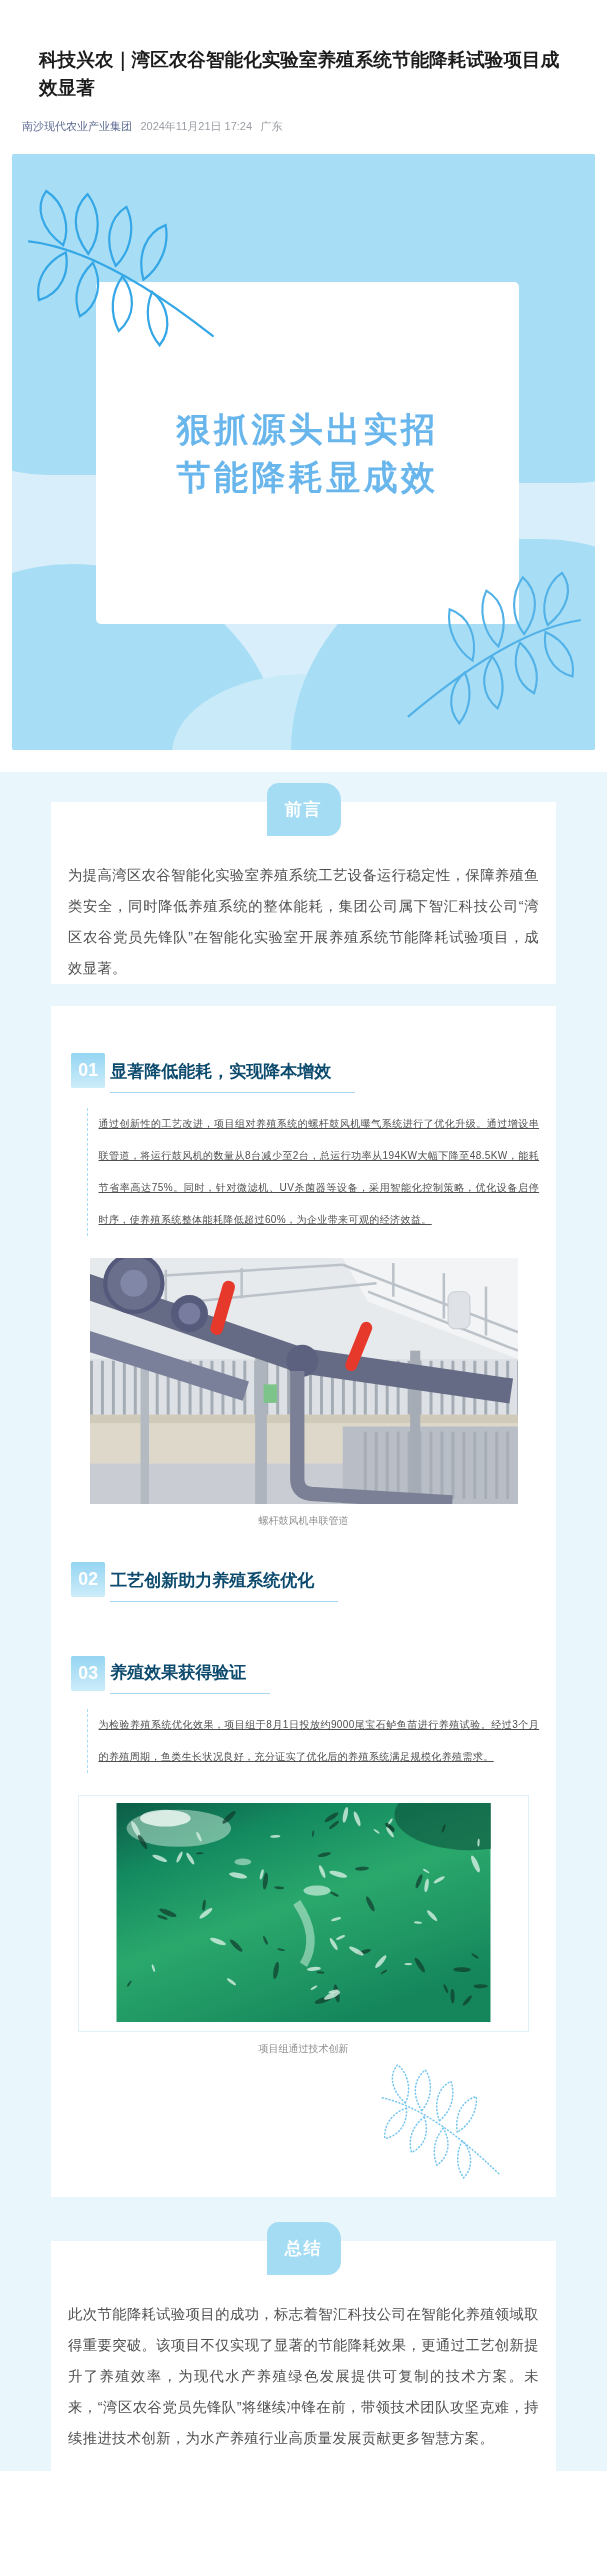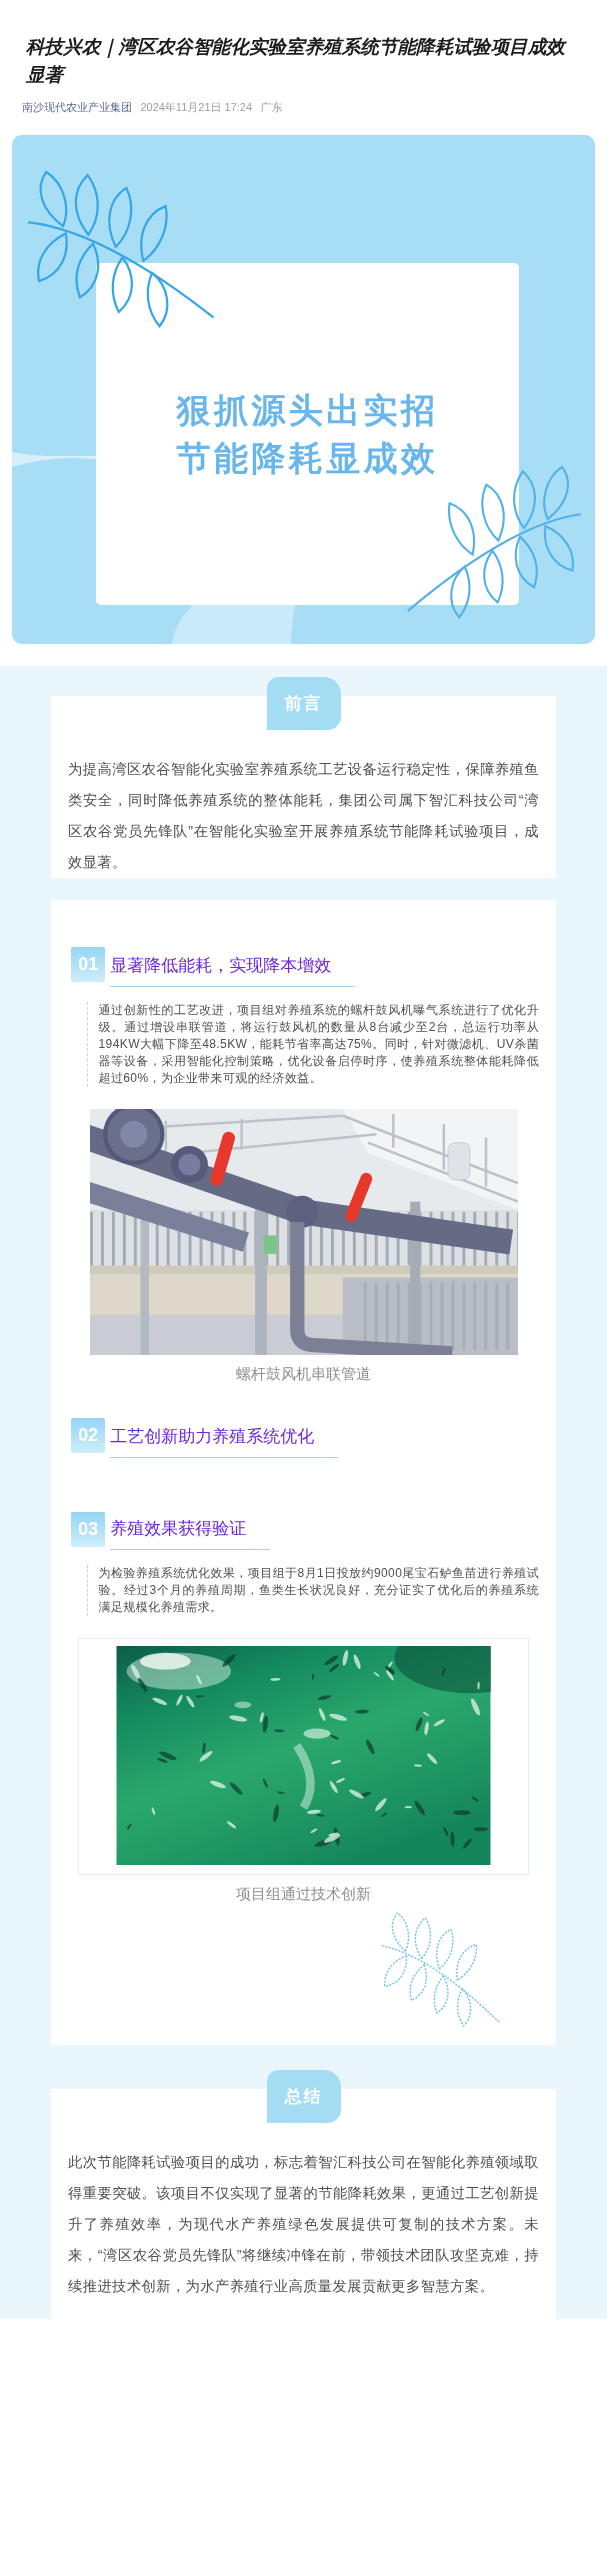--- a/index.html
+++ b/index.html
@@ -3,26 +3,26 @@
 <meta charset="utf-8">
 <style>
   html,body{margin:0;padding:0;}
   body{
     width:607px;height:2576px;overflow:hidden;background:#ffffff;
     font-family:"Liberation Sans","DejaVu Sans",sans-serif;
     -webkit-font-smoothing:antialiased;
   }
   
   .hdr{padding:29px 22px 0;background:#fff;}
-  .hdr h1{margin:4px;font-size:18.6px;line-height:28px;font-weight:700;color:#1c1c1c;font-style:italic;}
+  .hdr h1{margin:17px;font-size:18.6px;line-height:28px;font-weight:700;color:#1c1c1c;}
   .byline{margin-top:11px;font-size:11px;display:flex;gap:8.4px;align-items:baseline;}
   .byline .acct{color:#5d6b92;cursor:pointer;}
   .byline .meta{color:#9b9fa6;}
   
-  .banner{position:relative;margin:20px 11.8px 0;height:509px;background:#d8effb;border-radius:10px;overflow:hidden;}
+  .banner{position:relative;margin:20px 11.8px 0;height:596px;background:#d8effb;border-radius:2px;overflow:hidden;}
   .blob{position:absolute;background:#a8def5;}
   .blob.light{background:#c9ebf9;}
   .blob.tc{left:211px;top:-118px;width:236px;height:295px;border-radius:48% 52% 60% 40%;}
   .blob.tl{left:-110px;top:-160px;width:455px;height:481px;border-radius:42% 58% 62% 38%;}
   .blob.tr{right:-127px;top:-169px;width:455px;height:498px;border-radius:56% 44% 38% 62%;}
   .blob.bl{left:-127px;bottom:-177px;width:396px;height:363px;border-radius:52% 58% 44% 56%;}
   .blob.bc{left:160px;bottom:-84px;width:270px;height:160px;border-radius:50% 50% 40% 40%;}
   .blob.br{right:-118px;bottom:-169px;width:422px;height:380px;border-radius:58% 42% 54% 46%;}
   .panel{position:absolute;left:84px;right:76px;top:128px;height:342px;background:#fff;border-radius:5px;
          display:flex;flex-direction:column;align-items:center;justify-content:center;z-index:3;}
@@ -38,27 +38,27 @@
        font-size:17px;font-weight:700;display:flex;align-items:center;justify-content:center;
        border-radius:11.8px 17px 13.5px 0;letter-spacing:1.7px;}
   .fw-card{padding:0 17px 0;}
   .fw-card p,.sum-card p{margin:5px 0 13.5px;font-size:14.3px;line-height:31px;color:#4f4f4f;
        text-align:justify;letter-spacing:0.4px;}
   
   .main-card{margin-top:22px;padding:47px 13.5px 8.4px;}
   .sec-header{display:flex;align-items:flex-start;gap:5px;margin-left:6.7px;}
   .num-badge{flex:none;width:34px;height:35px;background:linear-gradient(180deg,#95d5f2,#cdedfa);
        color:#fff;font-size:17.7px;font-weight:700;display:flex;align-items:center;justify-content:center;border-radius:1.7px;}
-  .sec-title{font-size:17px;font-weight:400;color:#6d28d9;padding:6.7px 23.6px 9.3px 0;border-bottom:1.7px solid #a9d6ef;}
+  .sec-title{font-size:17px;font-weight:700;color:#0c4a6e;padding:6.7px 23.6px 9.3px 0;border-bottom:1.7px solid #a9d6ef;}
   .para{margin:15px 3.4px 0 22px;border-left:1.7px dashed #a9ddf6;padding-left:11px;
-       font-size:12px;line-height:17px;color:#4f4f4f;text-align:justify;letter-spacing:0.4px;}
+       font-size:10px;line-height:32px;color:#4f4f4f;text-align:justify;letter-spacing:0.4px;text-decoration:underline;}
   .photo{display:block;margin:22px auto 0;cursor:pointer;}
   .photo svg{display:block;}
   .photo-frame{margin:22px auto 0;width:375px;padding:6.7px 37px;border:0.8px solid #e0f0f9;background:#fff;cursor:pointer;}
-  .caption{margin-top:10px;text-align:center;font-size:15px;color:#8f8f8f;}
+  .caption{margin-top:10px;text-align:center;font-size:10px;color:#8f8f8f;}
   .sec-gap1{margin-top:34px;}
   .sec-gap2{margin-top:52px;align-items:center;}
   .leaf-corner{display:block;margin:5px 18.6px 0 auto;width:164px;height:127px;color:#76c6ef;}
   .leaf-corner svg{width:100%;height:100%;}
   .leaf-corner svg *{stroke-dasharray:1.5 4;stroke-linecap:round;}
   
   .sum-card{margin-top:44px;padding:0 17px 3.4px;}
 </style>
 </head>
 <body>

